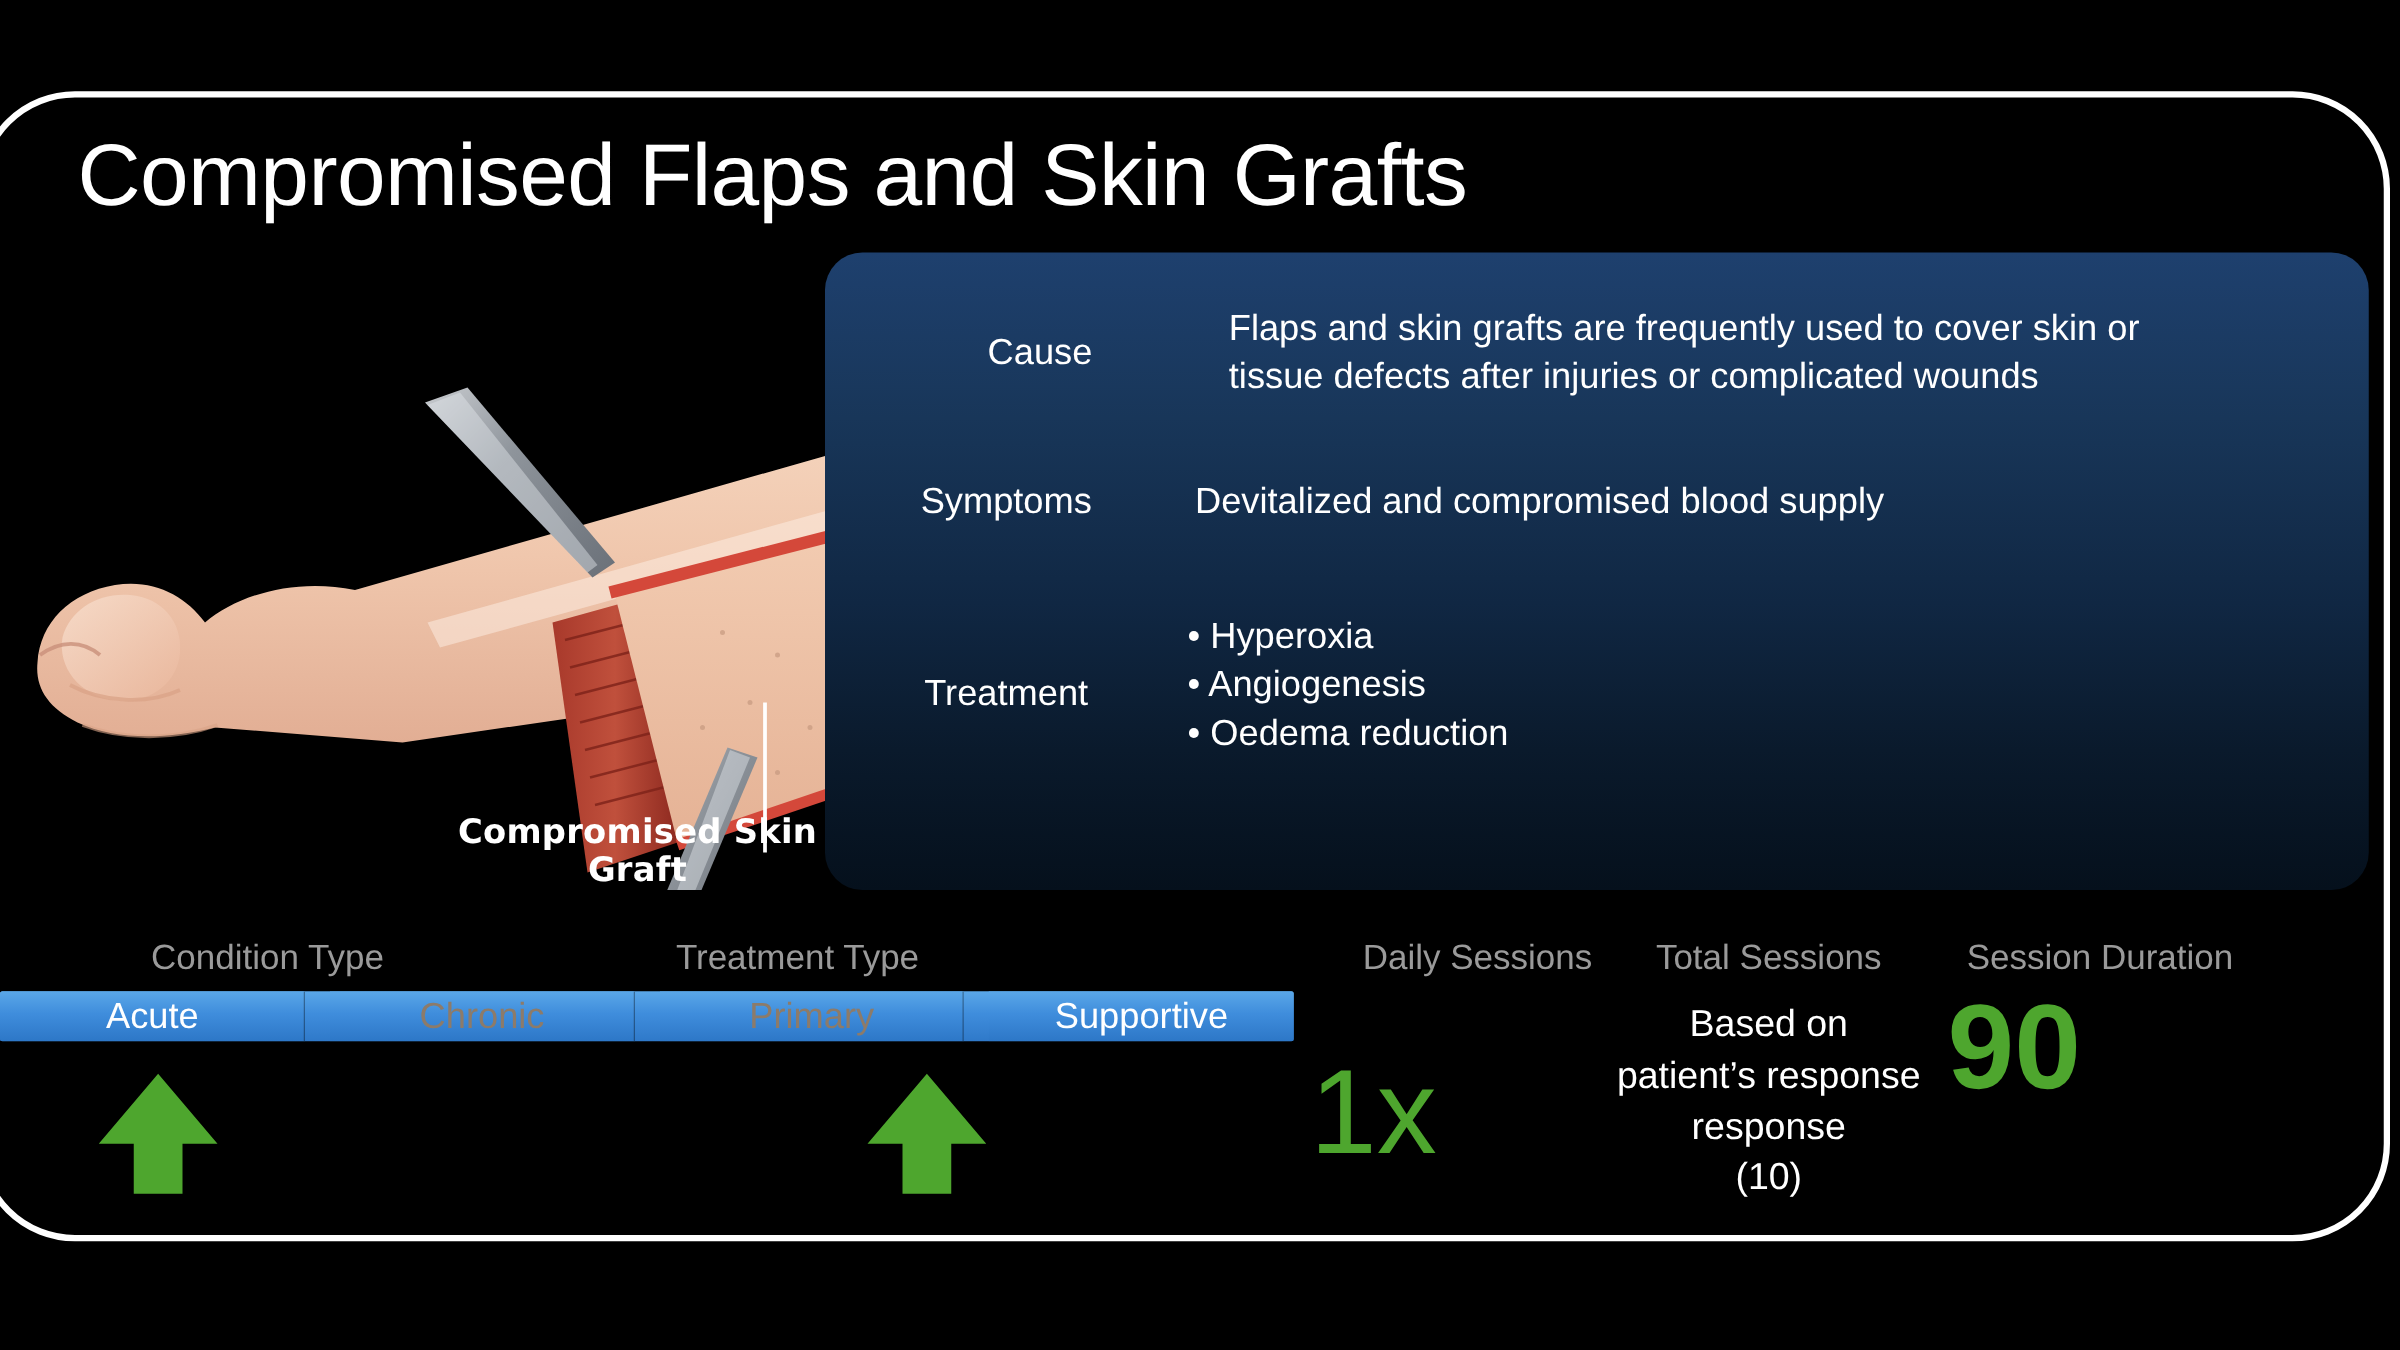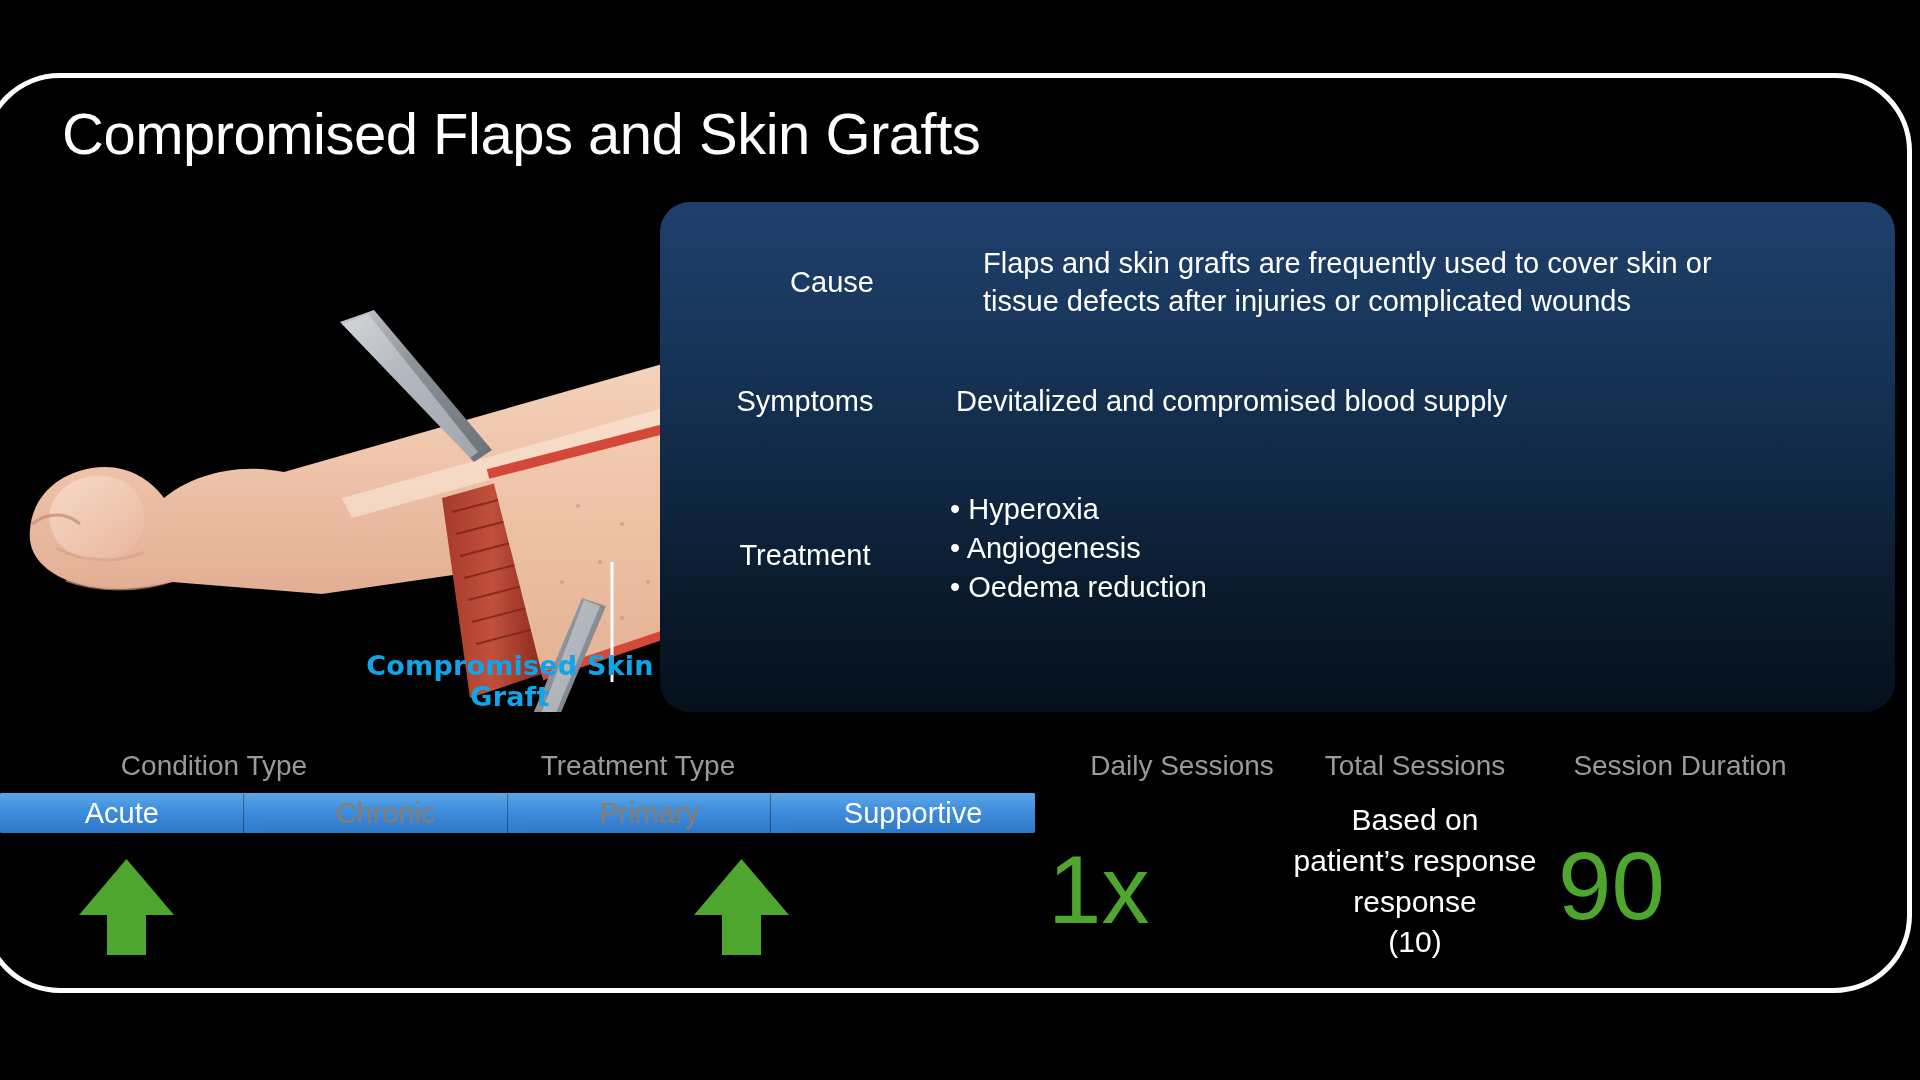--- a/index.html
+++ b/index.html
@@ -5,27 +5,27 @@
   html,body{margin:0;padding:0;background:#000;}
   body{width:1920px;height:1080px;overflow:hidden;font-family:"Liberation Sans",sans-serif;}
   #slide{position:relative;width:1920px;height:1080px;background:#000;}
 
   
   .frame{position:absolute;left:-18px;top:73px;width:1930px;height:920px;
          border:5px solid #ffffff;border-radius:78px;box-sizing:border-box;pointer-events:none;}
 
   
   .title{position:absolute;left:62px;top:105px;width:1400px;
-         font-size:58px;line-height:1;color:#fff;letter-spacing:-0.5px;white-space:nowrap;}
+         font-size:70px;line-height:1;color:#fff;letter-spacing:-0.5px;white-space:nowrap;}
 
   
   .illus{position:absolute;left:22px;top:262px;width:800px;height:450px;}
   .illus svg{display:block;width:100%;height:100%;}
   .illus-caption{position:absolute;left:330px;top:650px;width:360px;text-align:center;
-                 color:#0ea5e9;font-size:27px;font-family:"DejaVu Sans",sans-serif;
+                 color:#ffffff;font-size:27px;font-family:"DejaVu Sans",sans-serif;
                  font-weight:600;letter-spacing:.2px;}
 
   
   .panel{position:absolute;left:660px;top:202px;width:1235px;height:510px;
          border-radius:30px;overflow:hidden;
          background:linear-gradient(180deg,#1e406e 0%,#183659 26%,#102743 55%,#0a1a2c 78%,#05101c 100%);}
   .row{position:absolute;left:0;width:100%;display:flex;align-items:center;}
   .row .lab{width:290px;text-align:center;color:#fff;font-size:29px;flex:0 0 290px;}
   .row .val{color:#fff;font-size:29px;line-height:1.32;padding-left:6px;}
   .row-cause{top:42px;padding-left:27px;}
@@ -209,15 +209,15 @@
 
   <div class="big-val" style="left:1048px;top:842px;width:250px;">1x</div>
 
   <div class="stack-val" style="left:1288px;top:800px;width:254px;">
     <div>Based on</div>
     <div>patient’s response</div>
     <div>response</div>
     <div>(10)</div>
   </div>
 
-  <div class="big-val" style="left:1558px;top:838px;width:250px;">90</div>
+  <div class="big-val" style="left:1558px;top:790px;width:250px;font-weight:bold;">90</div>
 
 </div>
 
 </body></html>

